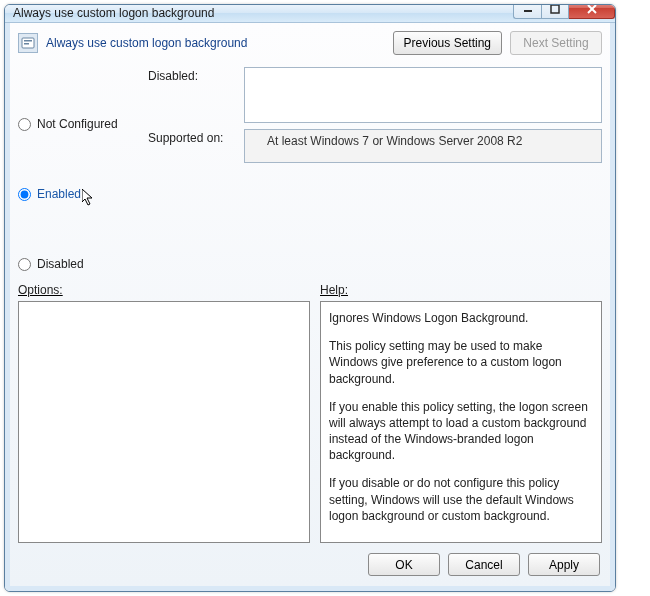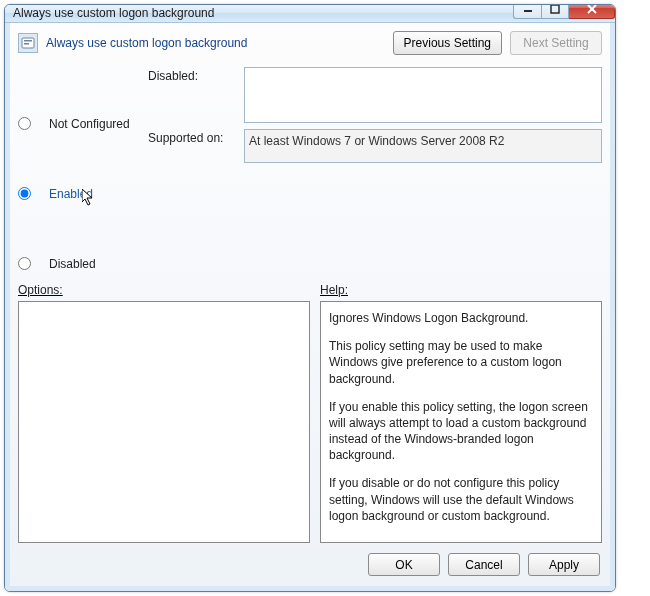--- a/index.html
+++ b/index.html
@@ -110,21 +110,21 @@
     padding:4px 0 6px 0;
   }
   .radios {
     width:118px;
     display:flex;
     flex-direction:column;
     gap:8px;
     padding-top:2px;
   }
   .rad {
-    display:flex;align-items:flex-start;gap:18px;
+    display:flex;align-items:flex-end;gap:6px;
     color:#222;
     position:relative;
     margin-top:48px;
   }
   .rad input { margin:0; }
   .rad.sel { color:#1a57a8; }
   .cursor {
     position:absolute; left:64px; top:2px;
     pointer-events:none;
   }
@@ -143,21 +143,21 @@
     resize:none;
     font-family:inherit;font-size:12px;
     padding:2px 4px;
     overflow-y:scroll;
   }
   .support-box {
     flex:1; height:34px;
     border:1px solid #a6b7c8;
     background:#f3f3f3;
     font-size:12px;
-    padding:4px 4px;
+    padding:4px 22px;
     color:#333;
     overflow-y:scroll;
   }
   .panels-head {
     display:flex;
     gap:10px;
     padding:6px 0 4px 0;
     text-decoration:underline;
   }
   .ph-left{ width:292px; color:#222;}

